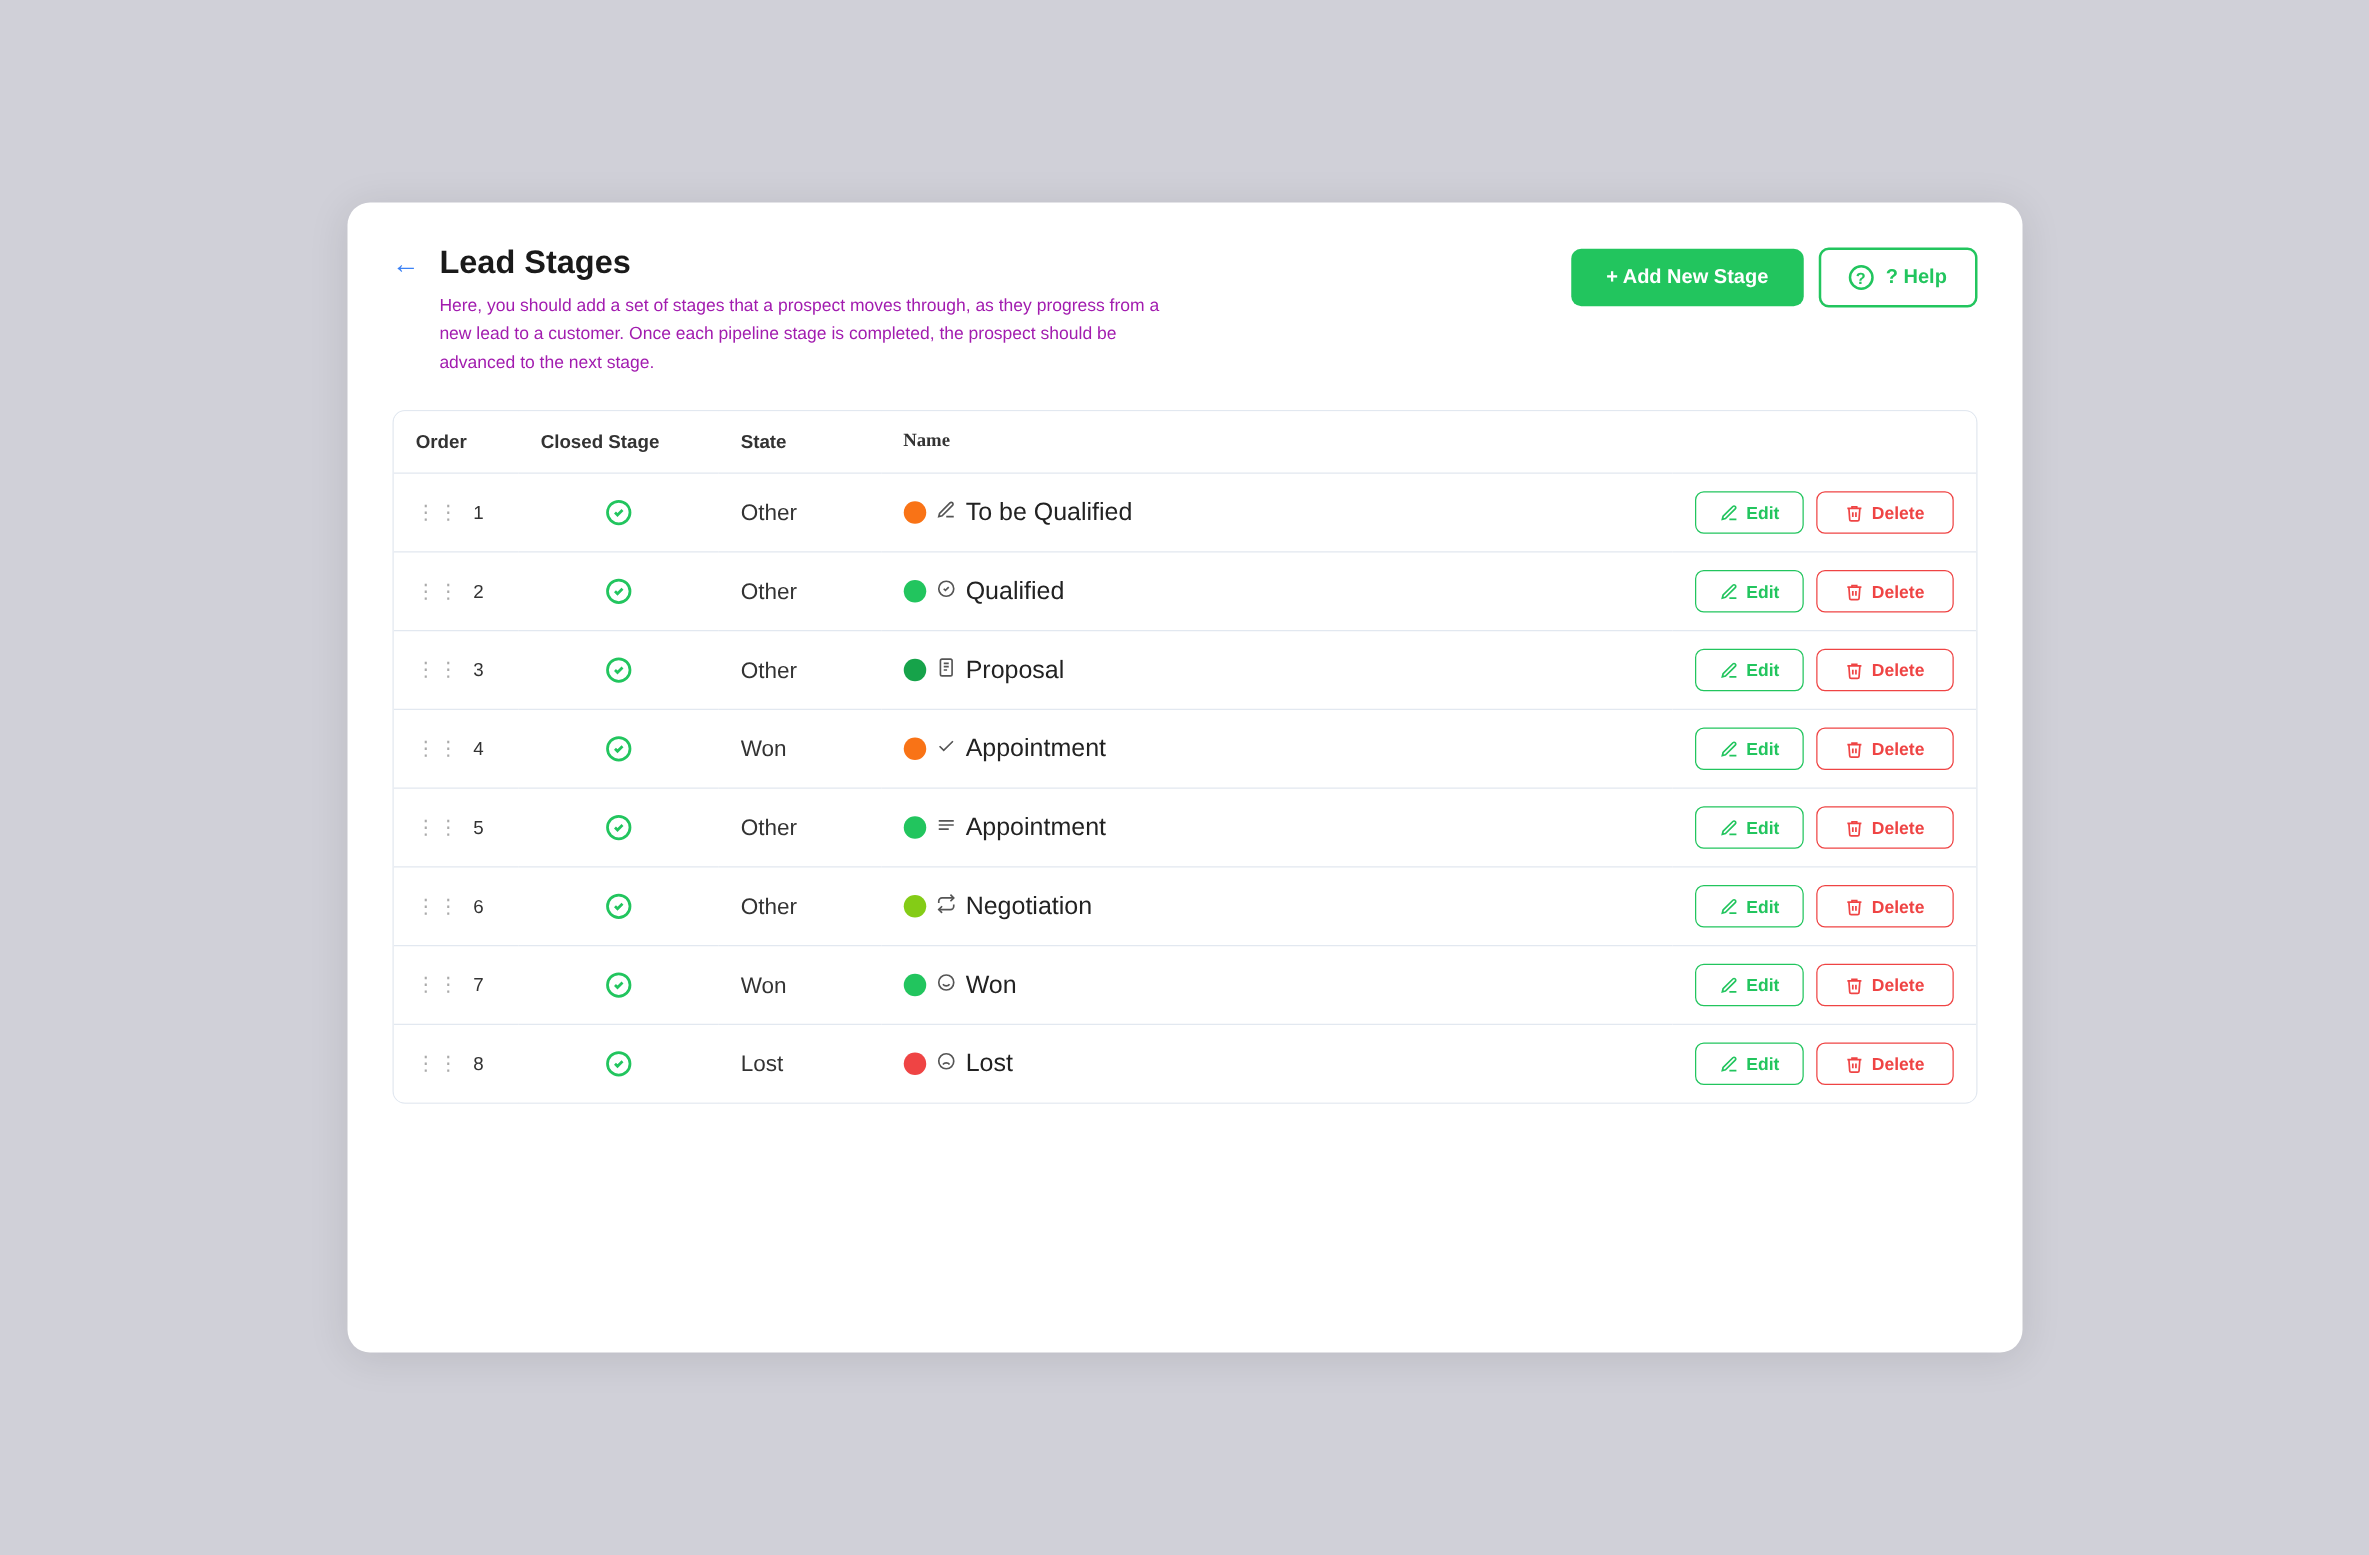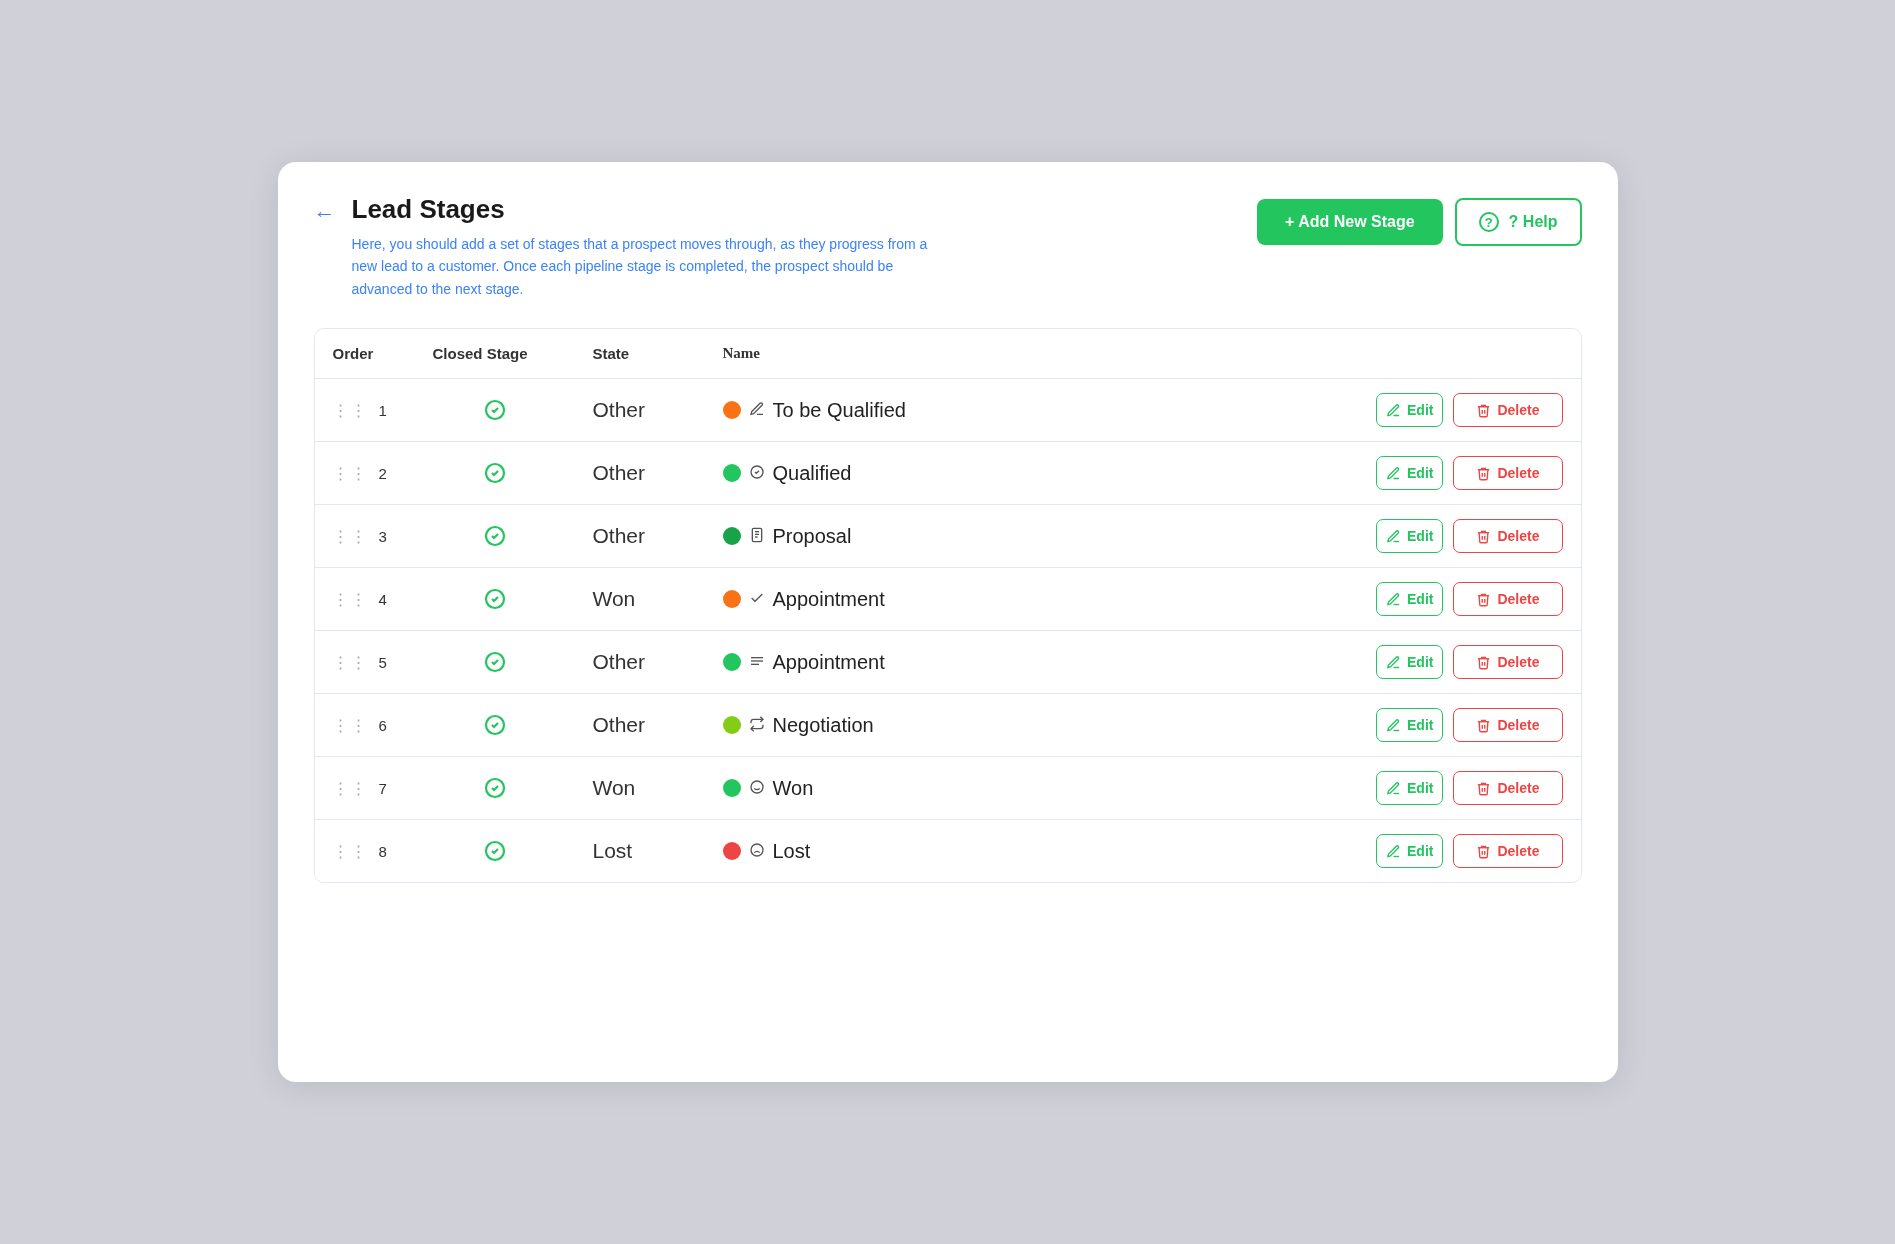--- a/index.html
+++ b/index.html
@@ -42,21 +42,21 @@
       line-height: 1;
     }
     .header-text h1 {
       font-size: 26px;
       font-weight: 700;
       color: #1a1a1a;
       margin-bottom: 8px;
     }
     .header-text p {
       font-size: 14px;
-      color: #3b82f6;
+      color: #a21caf;
       max-width: 600px;
       line-height: 1.6;
     }
     .header-actions {
       display: flex;
       gap: 12px;
       align-items: center;
       flex-shrink: 0;
       margin-top: 4px;
     }
@@ -133,21 +133,21 @@
     }
     .check-circle {
       color: #22c55e;
       font-size: 22px;
       display: flex;
       align-items: center;
       justify-content: center;
     }
     .state-text {
       color: #333;
-      font-size: 21px;
+      font-size: 18px;
     }
     .name-cell {
       display: flex;
       align-items: center;
       gap: 8px;
     }
     .color-dot {
       width: 18px;
       height: 18px;
       border-radius: 50%;
@@ -165,21 +165,21 @@
       display: flex;
       gap: 10px;
       align-items: center;
       justify-content: flex-end;
     }
     .btn-edit {
       border: 1.5px solid #22c55e;
       color: #22c55e;
       background: #fff;
       border-radius: 7px;
-      padding: 8px 9px;
+      padding: 8px 19px;
       font-size: 14px;
       font-weight: 600;
       cursor: pointer;
       display: flex;
       align-items: center;
       gap: 6px;
       white-space: nowrap;
     }
     .btn-delete {
       border: 1.5px solid #ef4444;

